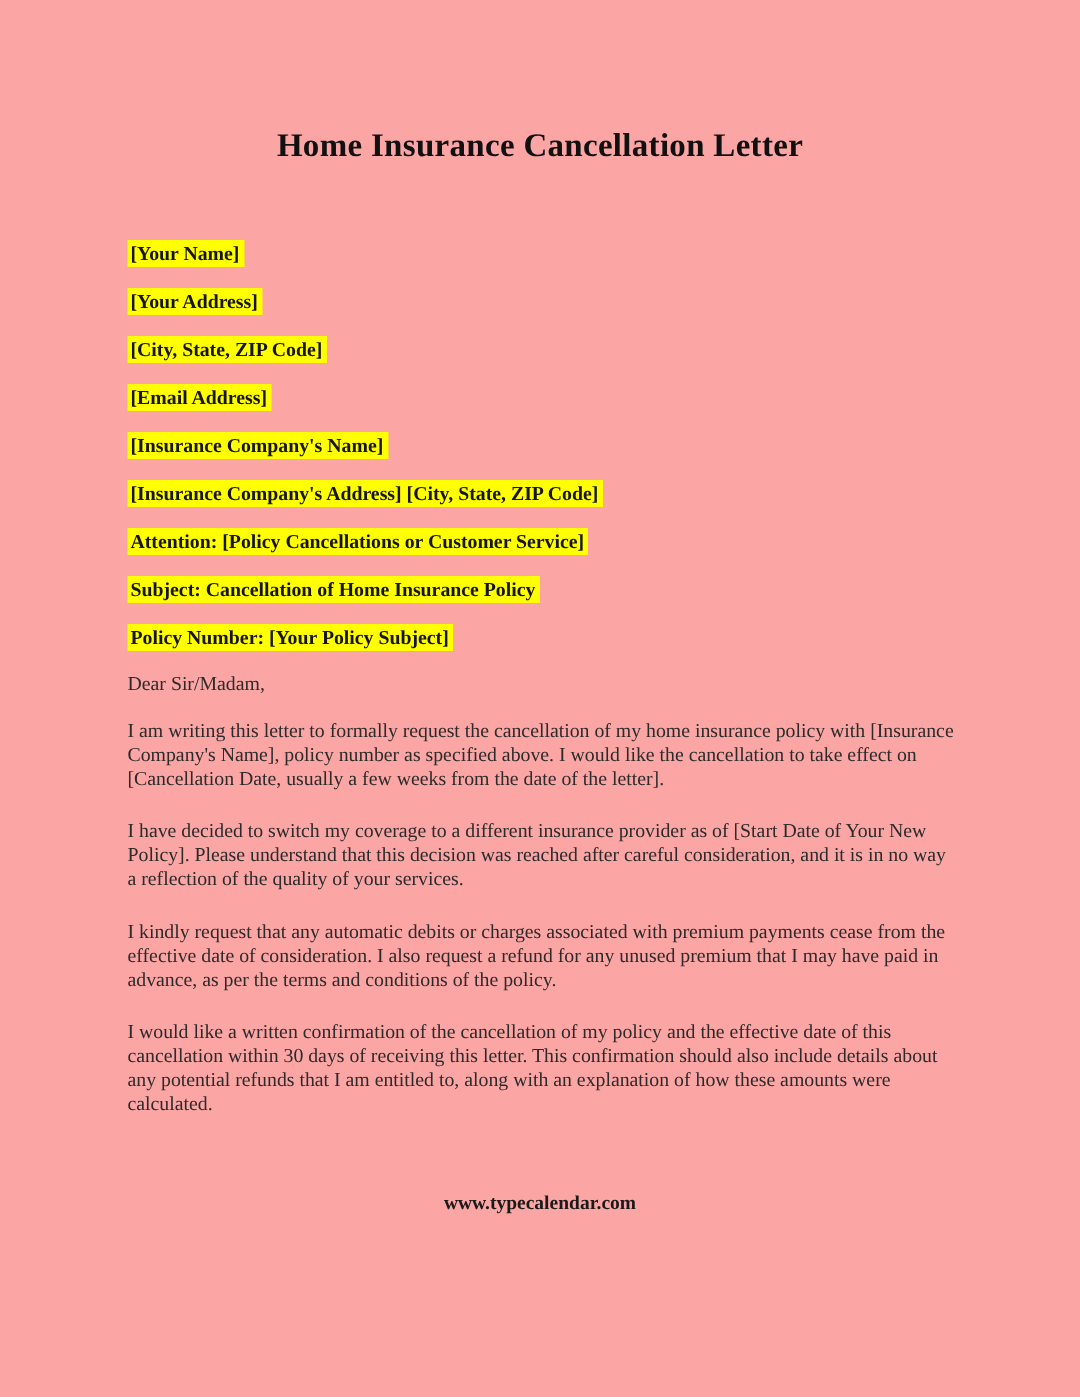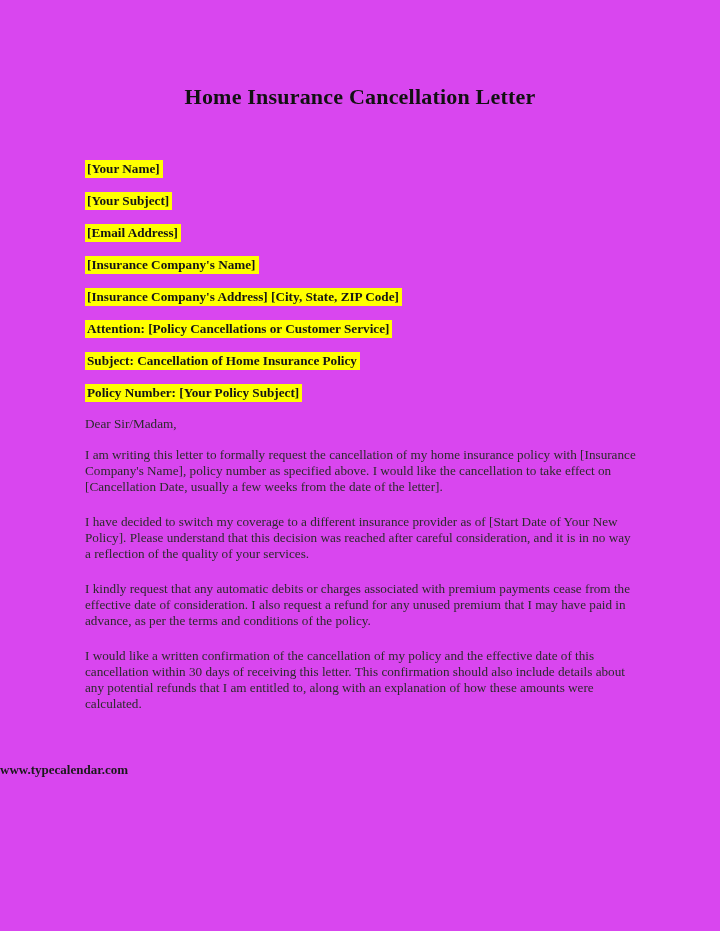--- a/index.html
+++ b/index.html
@@ -1,21 +1,21 @@
 <!DOCTYPE html>
 <html><head>
 <meta charset="utf-8">
 <style>
   html, body { margin: 0; padding: 0; background: #ffffff; }
   .page {
     position: relative;
     width: 720px;
     height: 931px;
     margin: 0 auto;
-    background: #d946ef;
+    background: #fca5a5;
     font-family: "Liberation Serif", "DejaVu Serif", serif;
     overflow: hidden;
   }
   .doc-title {
     margin: 84px 0 50px 0;
     text-align: center;
     font-size: 22px;
     font-weight: bold;
     color: #111111;
     letter-spacing: 0.2px;
@@ -36,36 +36,37 @@
   .body-block {
     padding: 0 83px 0 85px;
     font-size: 13.2px;
     line-height: 16px;
     color: #2b2b2b;
   }
   .salutation { margin: 8px 0 15px 0; }
   .body-para { margin: 0 0 19px 0; }
   .doc-footer {
     margin-top: 50px;
-    text-align: left;
+    text-align: center;
     font-size: 13px;
     font-weight: bold;
     color: #1a1a1a;
   }
 </style>
 </head>
 <body>
 
 <div class="page">
 
   <h1 class="doc-title">Home Insurance Cancellation Letter</h1>
 
   <div class="header-block">
     <div class="hl-line"><span class="hl">[Your Name]</span></div>
-    <div class="hl-line"><span class="hl">[Your Subject]</span></div>
+    <div class="hl-line"><span class="hl">[Your Address]</span></div>
+    <div class="hl-line"><span class="hl">[City, State, ZIP Code]</span></div>
     <div class="hl-line"><span class="hl">[Email Address]</span></div>
     <div class="hl-line"><span class="hl">[Insurance Company's Name]</span></div>
     <div class="hl-line"><span class="hl">[Insurance Company's Address] [City, State, ZIP Code]</span></div>
     <div class="hl-line"><span class="hl">Attention: [Policy Cancellations or Customer Service]</span></div>
     <div class="hl-line"><span class="hl">Subject: Cancellation of Home Insurance Policy</span></div>
     <div class="hl-line"><span class="hl">Policy Number: [Your Policy Subject]</span></div>
   </div>
 
   <div class="body-block">
     <p class="salutation">Dear Sir/Madam,</p>

